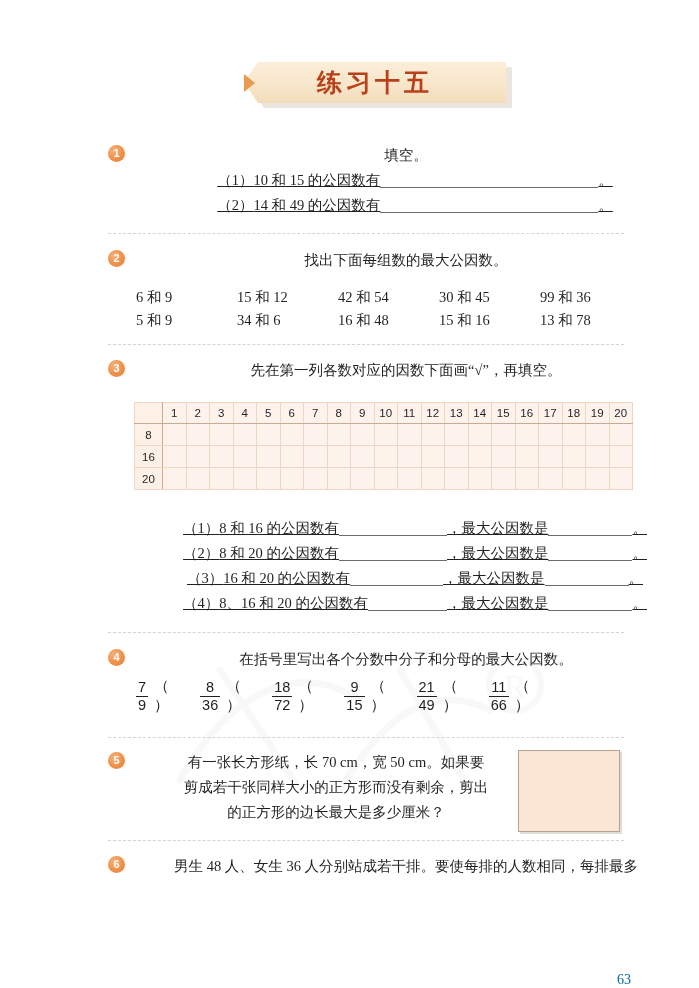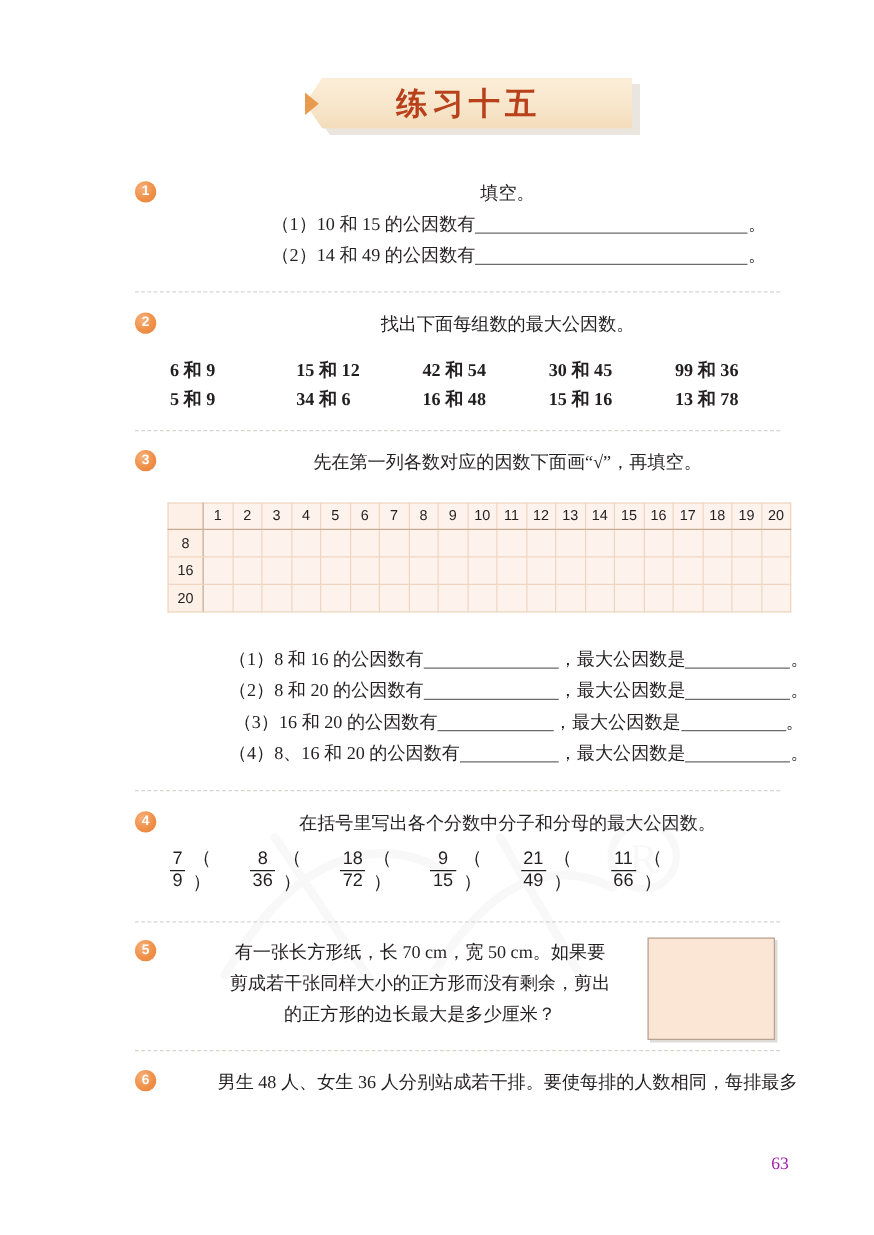--- a/index.html
+++ b/index.html
@@ -114,21 +114,21 @@
     left: 28px;
     top: -2px;
     width: 540px;
     text-align: center;
   }
   .line {
     font-size: 14.5px;
     line-height: 25px;
     white-space: nowrap;
   }
-  .indent { padding-left: 18px; }
+  .indent { padding-left: 18px; text-decoration: underline; }
 
   .blank {
     display: inline-block;
     border-bottom: 1px solid #6b6b6b;
     height: 15px;
     vertical-align: -3px;
   }
   .period-small { font-size: 14.5px; }
 
   
@@ -143,21 +143,20 @@
   
   .numgrid {
     position: absolute;
     left: 28px;
     width: 540px;
     font-size: 14.5px;
   }
   .numgrid .row {
     display: flex;
     line-height: 23px;
-    font-weight: bold;
   }
   .numgrid .cell {
     width: 101px;
     white-space: nowrap;
   }
 
   
   .tbl {
     position: absolute;
     left: 118px;
@@ -228,23 +227,23 @@
     height: 80px;
     background: #fbe6d6;
     border: 1.5px solid #b8a393;
     box-shadow: 2px 2px 0 rgba(150,135,120,0.30);
   }
 
   
   .pageno {
     position: absolute;
     left: 601px;
-    top: 924px;
+    top: 972px;
     font-size: 14px;
-    color: #a21caf;
+    color: #0369a1;
     font-family: "Liberation Serif", serif;
   }
 </style>
 </head>
 <body>
 
 <div class="watermark">
   <svg viewBox="0 0 420 190" xmlns="http://www.w3.org/2000/svg">
     <g fill="none" stroke="#8a8a8a" stroke-width="7" stroke-linecap="round">
       <path d="M30 150 C80 60, 150 30, 210 70"></path>

